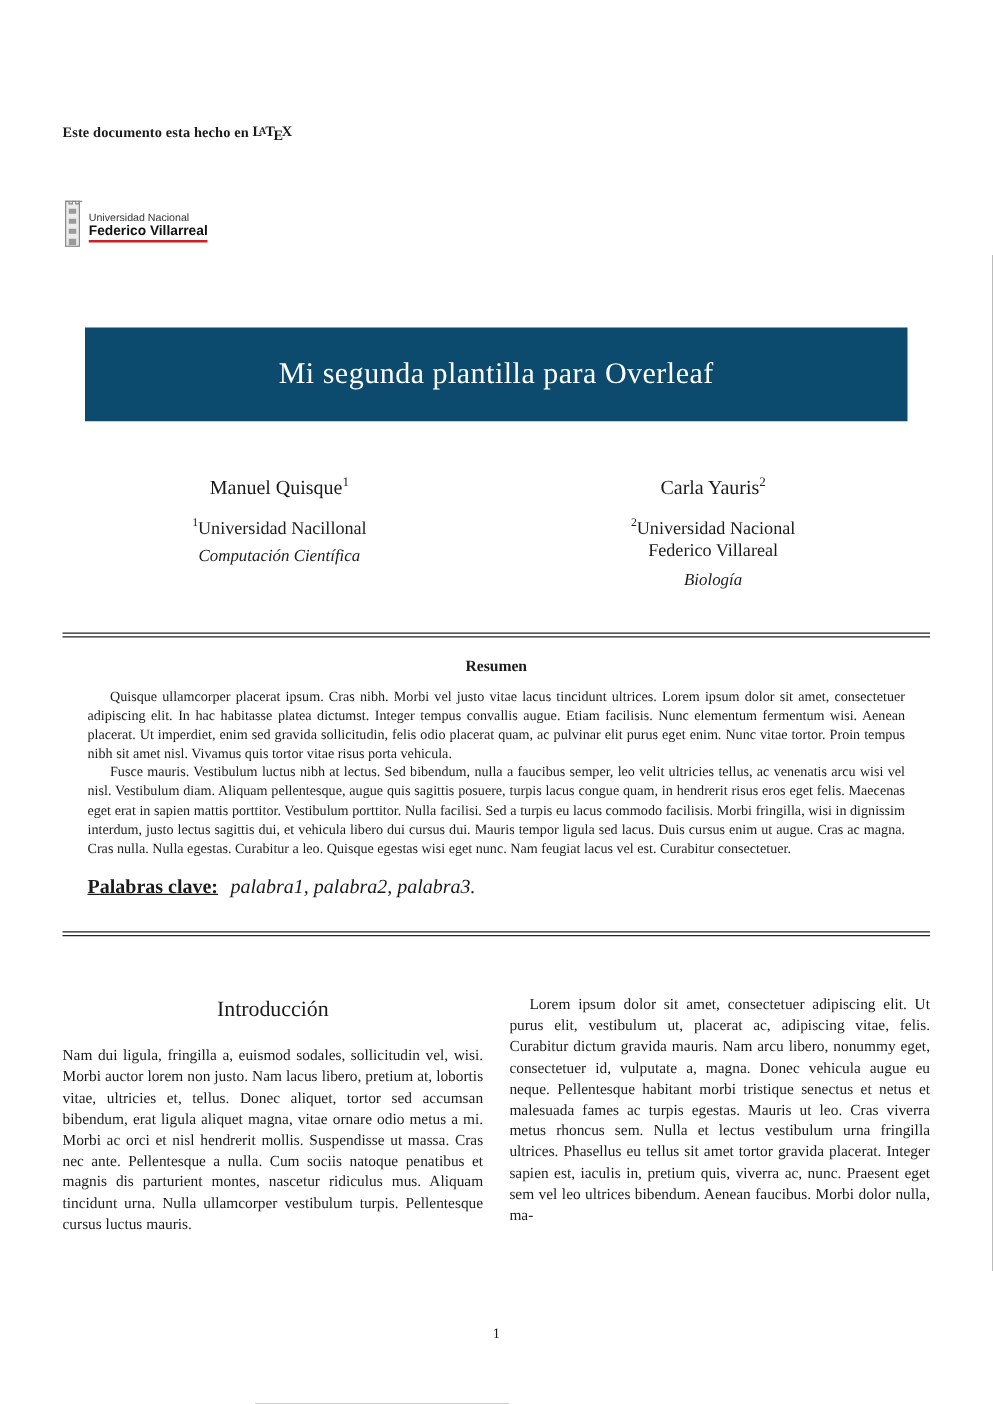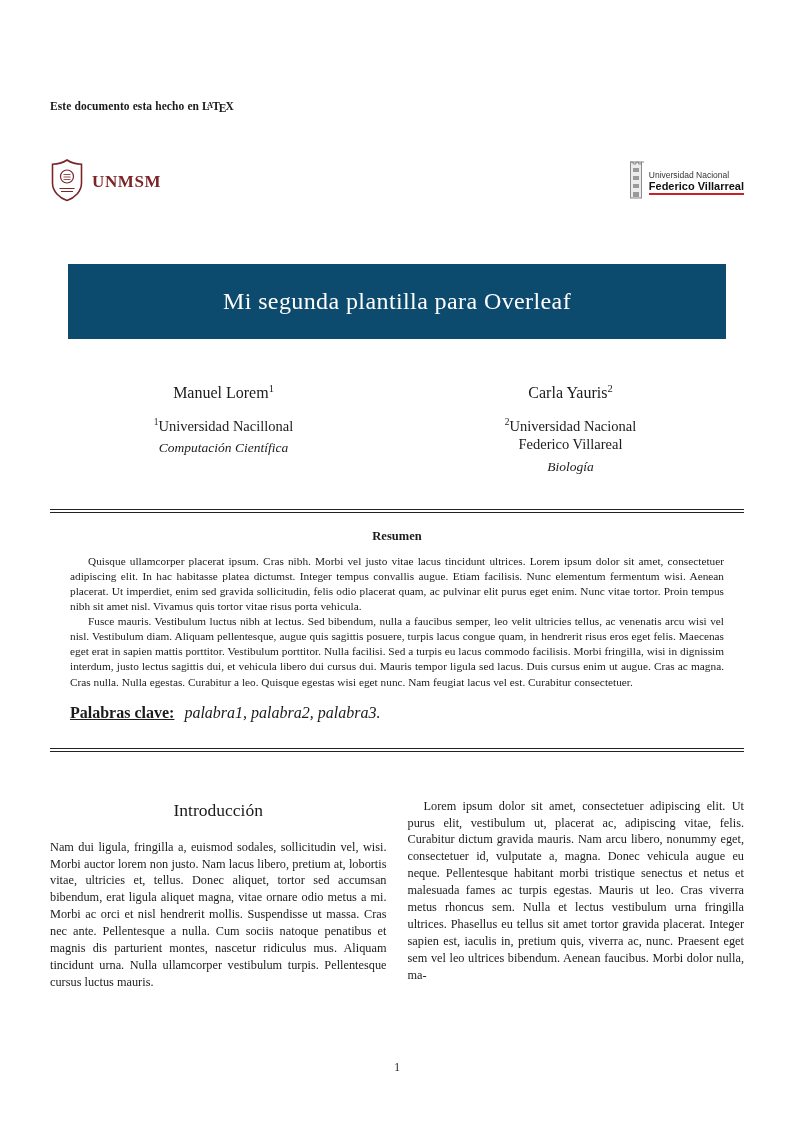--- a/index.html
+++ b/index.html
@@ -136,31 +136,20 @@
 <body>
 
 <div class="page">
   <div class="content">
 
     <div class="top-note">
       <span>Este documento esta hecho en </span><span class="latex-logo"><span>L</span><span class="latex-a">A</span><span>T</span><span class="latex-e">E</span><span>X</span></span>
     </div>
 
     <div class="logos-row">
-      <div class="unmsm-logo">
-        <span>
-          <svg width="34" height="44" viewBox="0 0 34 44">
-            <path d="M17 2 C12.5 5 6.5 6.2 2.5 6.2 L2.5 25 C2.5 33.5 9.5 40 17 42.5 C24.5 40 31.5 33.5 31.5 25 L31.5 6.2 C27.5 6.2 21.5 5 17 2 Z" fill="none" stroke="#7b2528" stroke-width="1.6"></path>
-            <circle cx="17" cy="18.5" r="6.5" fill="none" stroke="#7b2528" stroke-width="1.2"></circle>
-            <path d="M13.5 16.5 h7 M13.5 19 h7 M13.5 21.5 h7" stroke="#7b2528" stroke-width="0.8" fill="none"></path>
-            <path d="M9.5 30.5 h15 M11 33.5 h12" stroke="#7b2528" stroke-width="1.1" fill="none"></path>
-          </svg>
-        </span>
-        <span class="unmsm-wordmark">UNMSM</span>
-      </div>
 
       <div class="fv-logo">
         <span>
           <svg width="16" height="40" viewBox="0 0 16 40">
             <rect x="2.5" y="2" width="11" height="36" fill="#ececec" stroke="#8a8a8a" stroke-width="1"></rect>
             <path d="M2.5 2 l2.7 0 l0 2 l2.7 0 l0 -2 l2.7 0 l0 2 l2.7 0 l0 -2 l2.7 0" fill="none" stroke="#8a8a8a" stroke-width="1"></path>
             <rect x="5" y="8" width="6" height="4" fill="#9a9a9a"></rect>
             <rect x="5" y="16" width="6" height="4" fill="#9a9a9a"></rect>
             <rect x="5" y="24" width="6" height="4" fill="#9a9a9a"></rect>
             <rect x="5" y="32" width="6" height="5" fill="#9a9a9a"></rect>
@@ -173,21 +162,21 @@
         </span>
       </div>
     </div>
 
     <div class="title-banner">
       <span>Mi segunda plantilla para Overleaf</span>
     </div>
 
     <div class="authors-row">
       <div class="author">
-        <div class="author-name"><span>Manuel Lorem</span><sup>1</sup></div>
+        <div class="author-name"><span>Manuel Quisque</span><sup>1</sup></div>
         <div class="author-affil">
           <div><sup>1</sup><span>Universidad Nacillonal</span></div>
         </div>
         <div class="author-dept">Computación Científica</div>
       </div>
 
       <div class="author">
         <div class="author-name"><span>Carla Yauris</span><sup>2</sup></div>
         <div class="author-affil">
           <div><sup>2</sup><span>Universidad Nacional</span></div>

